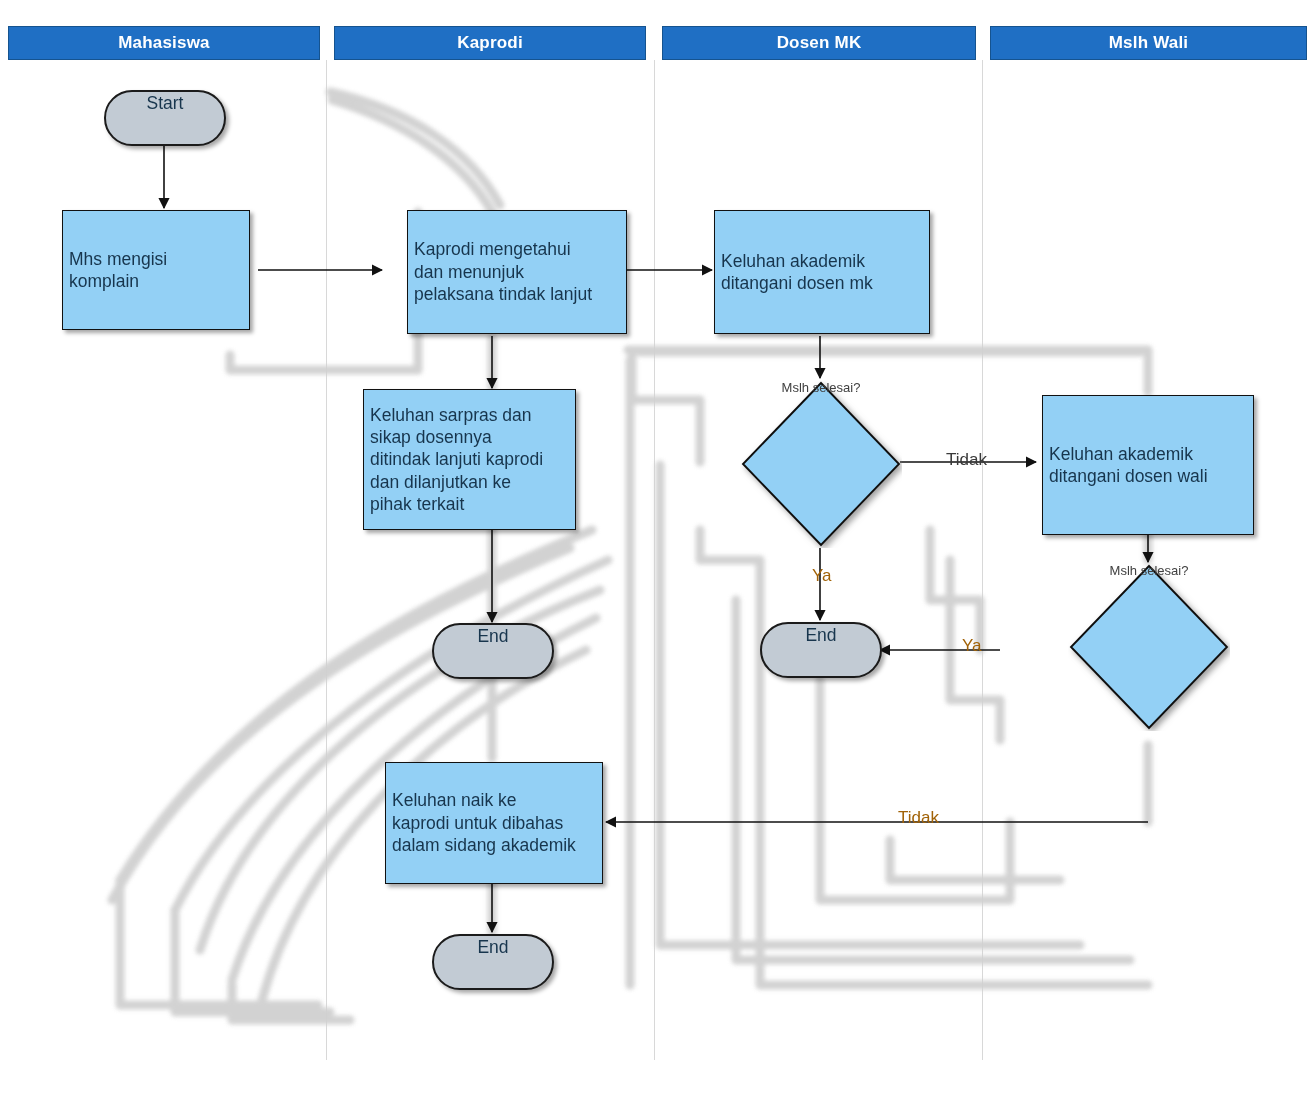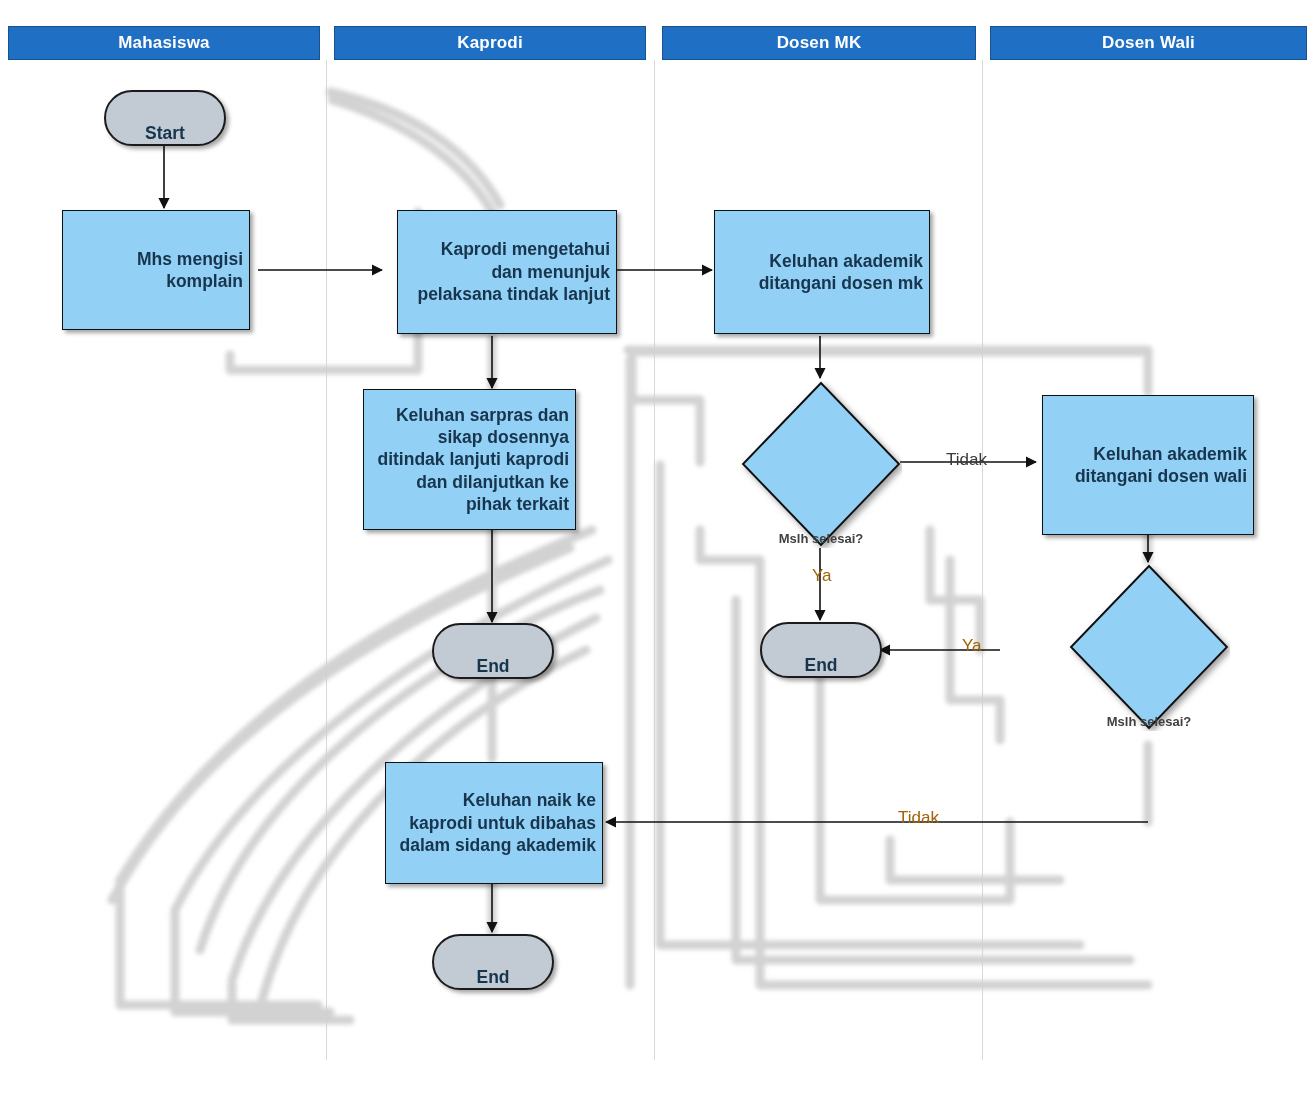--- a/index.html
+++ b/index.html
@@ -49,26 +49,25 @@
     top: 0;
     width: 1315px;
     height: 1112px;
     pointer-events: none;
   }
   
   .node {
     position: absolute;
     box-sizing: border-box;
     display: flex;
-    align-items: flex-end;
+    align-items: flex-start;
     justify-content: center;
     text-align: center;
     color: #17354d;
     line-height: 1.28;
-    font-weight: bold;
   }
   .node-process {
     background: #93D0F5;
     border: 1.6px solid #111111;
     font-size: 17.5px;
     padding: 4px 6px;
     box-shadow: 3px 3px 4px rgba(0,0,0,0.35);
   }
   .node-terminal {
     background: #C2CBD4;
@@ -104,21 +103,21 @@
   .edge-label.faded { color: #a16207; }
 </style>
 </head>
 <body>
 
 <div id="canvas">
 
   <div class="lane-header" style="left:8px; width:312px;">Mahasiswa</div>
   <div class="lane-header" style="left:662px; width:314px;">Dosen MK</div>
   <div class="lane-header" style="left:334px; width:312px;">Kaprodi</div>
-  <div class="lane-header" style="left:990px; width:317px;">Dosen Wali</div>
+  <div class="lane-header" style="left:990px; width:317px;">Mslh Wali</div>
 
   <div class="lane-divider" style="left:326px;"></div>
   <div class="lane-divider" style="left:654px;"></div>
   <div class="lane-divider" style="left:982px;"></div>
 
   <svg id="wires" viewBox="0 0 1315 1112">
     <defs>
       <marker id="arrow" viewBox="0 0 10 10" refX="9" refY="5" markerWidth="7" markerHeight="7" orient="auto-start-reverse">
         <path d="M 0 0 L 10 5 L 0 10 z" fill="#111111"></path>
       </marker>
@@ -200,21 +199,21 @@
 
   <div class="node node-terminal" style="left:104px; top:90px; width:122px; height:56px;">
     <span>Start</span>
   </div>
 
   <div class="node node-process" style="left:62px; top:210px; width:188px; height:120px; flex-direction:column;">
     <span>Mhs mengisi</span>
     <span>komplain</span>
   </div>
 
-  <div class="node node-process" style="left:397px; top:210px; width:220px; height:124px; flex-direction:column;">
+  <div class="node node-process" style="left:407px; top:210px; width:220px; height:124px; flex-direction:column;">
     <span>Kaprodi mengetahui</span>
     <span>dan menunjuk</span>
     <span>pelaksana tindak lanjut</span>
   </div>
 
   <div class="node node-process" style="left:363px; top:389px; width:213px; height:141px; flex-direction:column;">
     <span>Keluhan sarpras dan</span>
     <span>sikap dosennya</span>
     <span>ditindak lanjuti kaprodi</span>
     <span>dan dilanjutkan ke</span>

